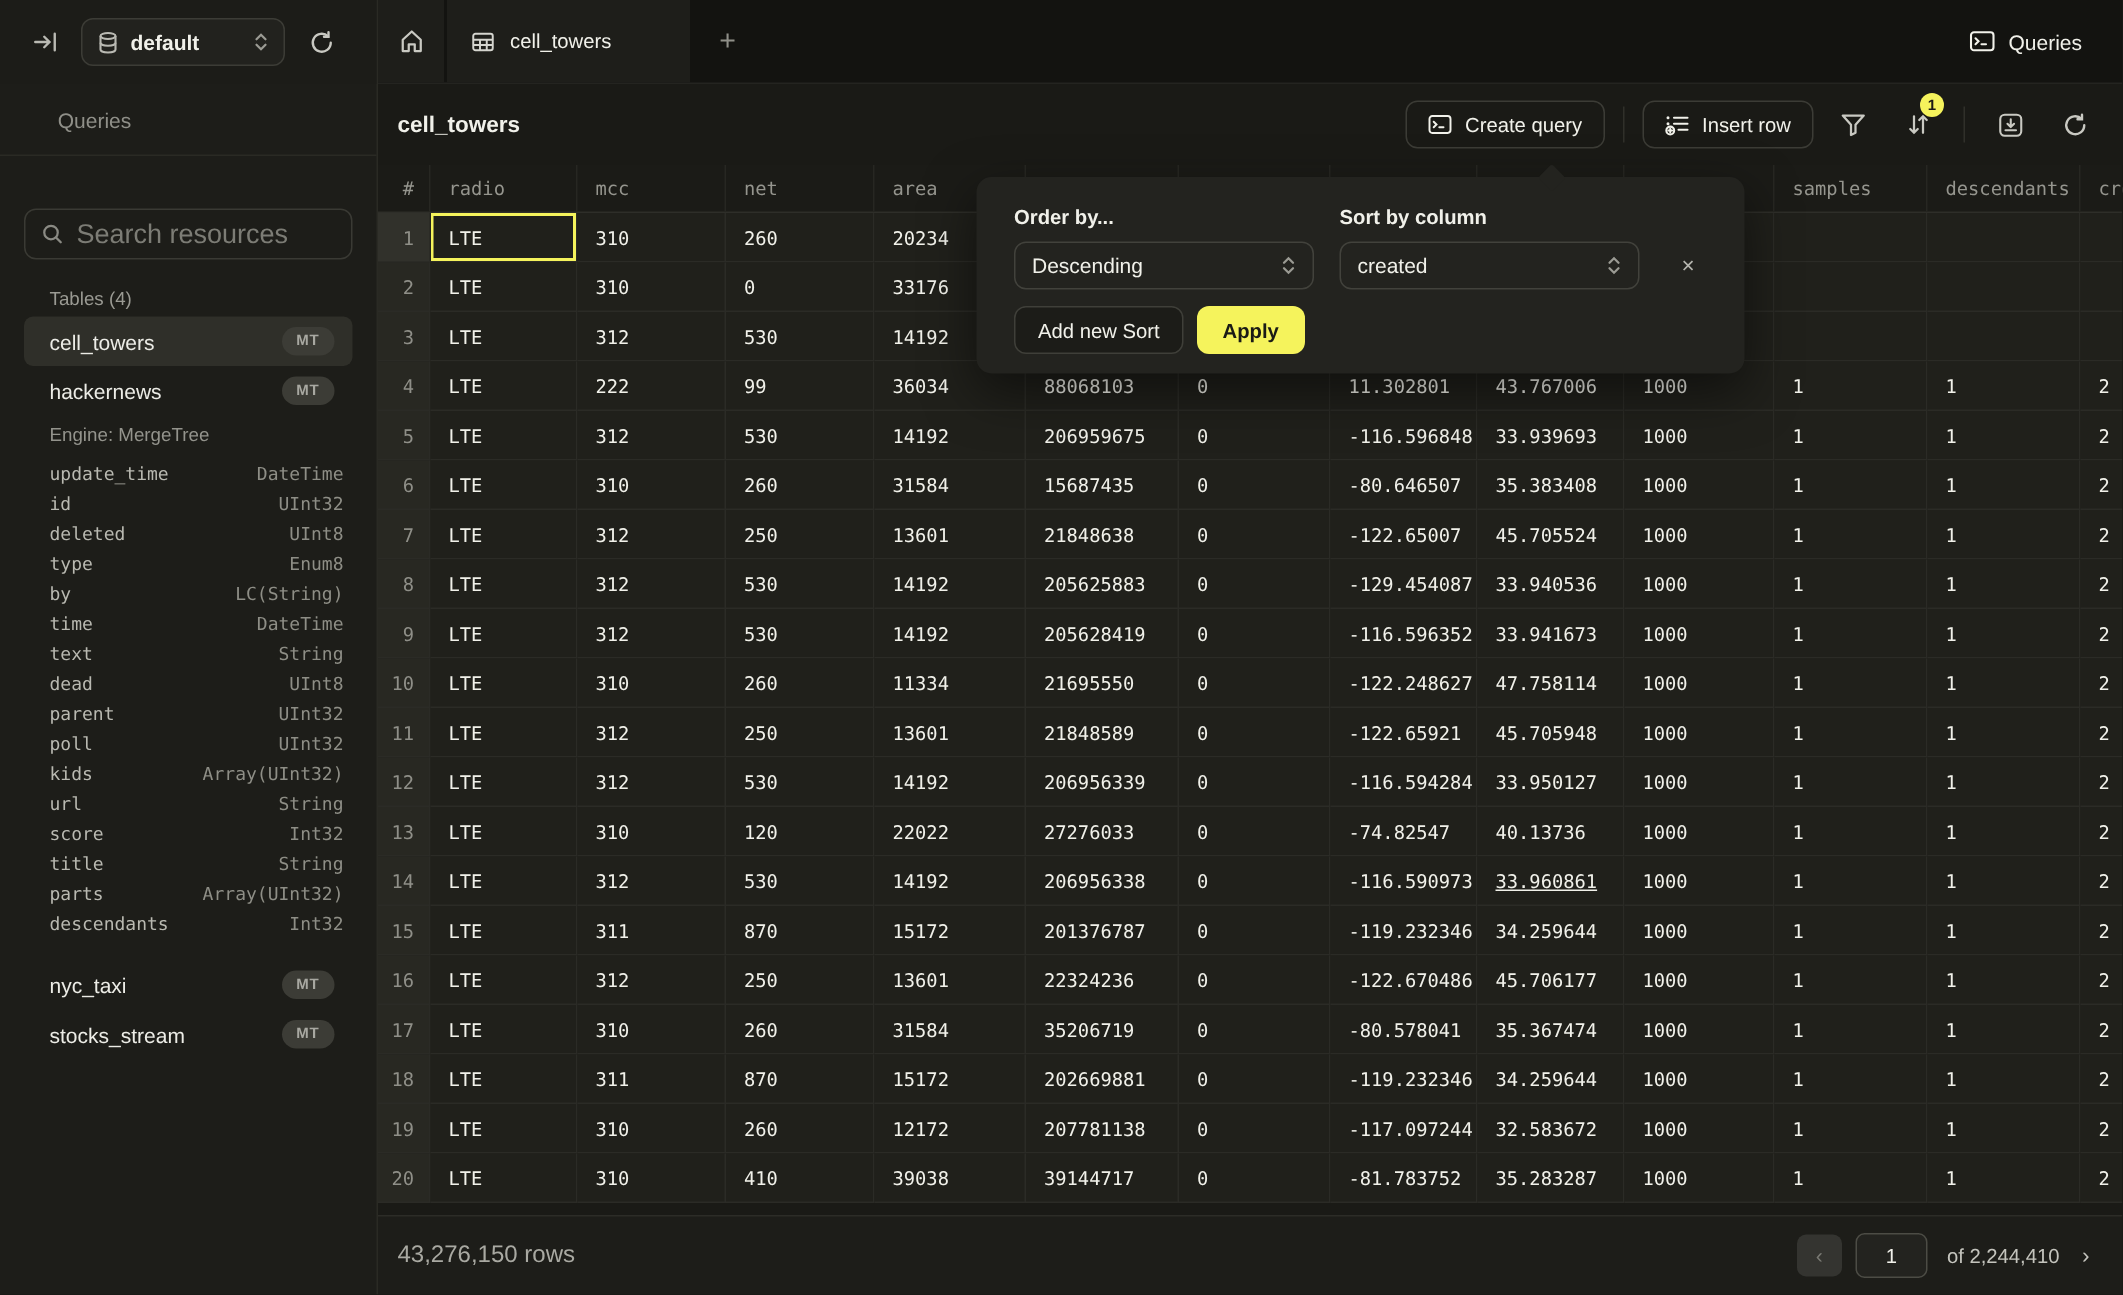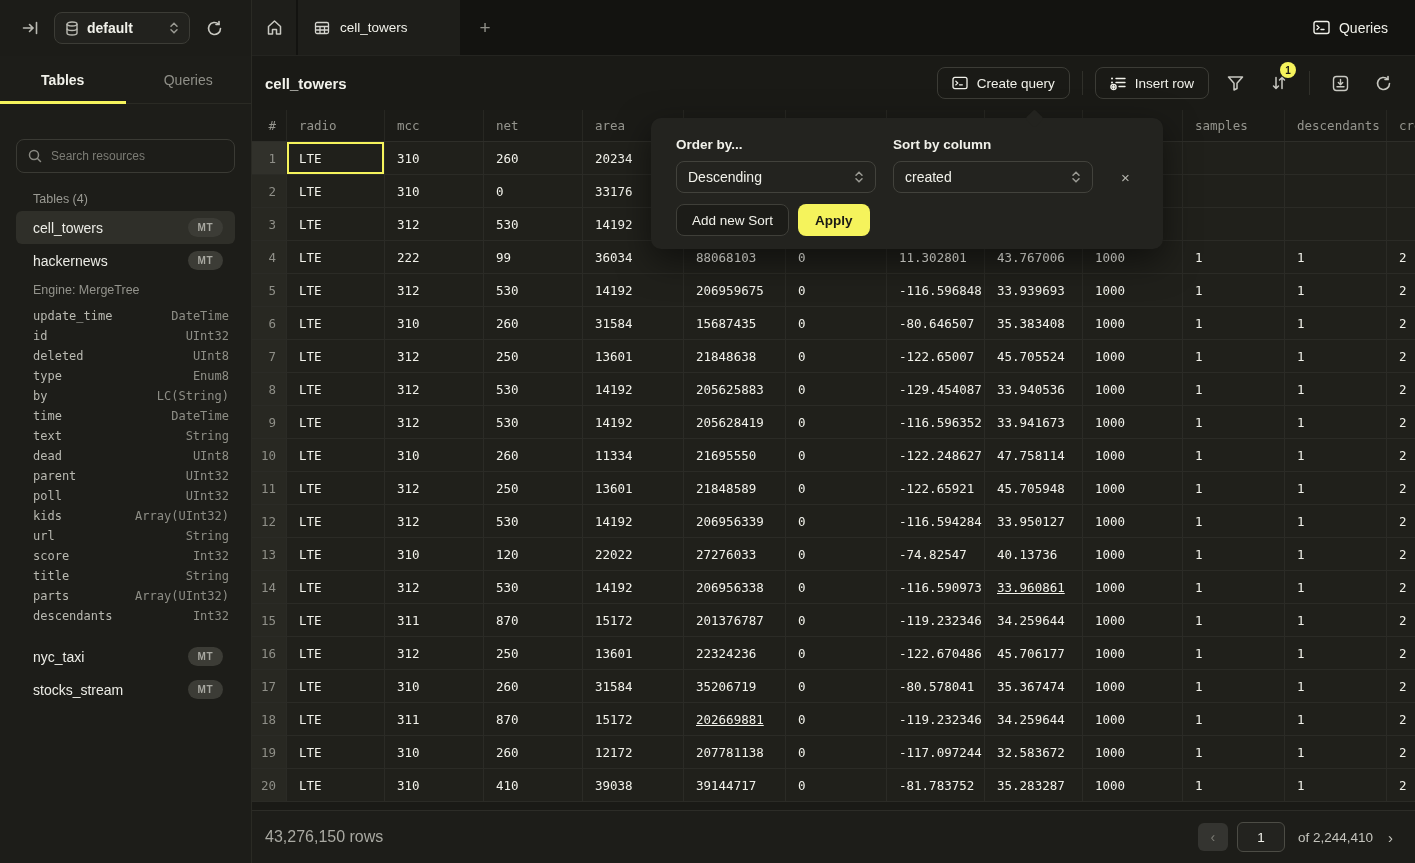--- a/index.html
+++ b/index.html
@@ -33,21 +33,21 @@
   .db-select .lbl{font-size:14px;font-weight:600;color:var(--txt)}
   .db-select .chev{margin-left:auto;color:#9a9a93}
   .sb-refresh{margin-left:16px;color:#c9c9c2}
   .sb-tabs{height:48px;display:flex;border-bottom:1px solid #2a2a24}
   .sb-tab{width:126px;display:flex;align-items:center;justify-content:center;font-size:14px;color:#8f8f88;position:relative;cursor:pointer}
   .sb-tab.active{color:var(--txt);font-weight:600}
   .sb-tab.active::after{content:"";position:absolute;left:0;right:0;bottom:-1px;height:3px;background:var(--yellow)}
   .sb-body{padding:19px 16px 0 16px}
   .new-table-btn{width:100%;height:32px;background:var(--yellow);border:none;border-radius:6px;display:flex;align-items:center;justify-content:center;gap:8px;font-size:14px;font-weight:600;color:#1a1a15;font-family:"Liberation Sans",sans-serif;cursor:pointer}
   .search-box{margin-top:16px;height:34px;border:1px solid #3a3a34;border-radius:8px;display:flex;align-items:center;padding:0 11px;gap:9px}
-  .search-box input{background:transparent;border:none;outline:none;color:var(--txt);font-size:12px;width:100%;font-family:"Liberation Sans",sans-serif}
+  .search-box input{background:transparent;border:none;outline:none;color:var(--txt);font-size:18px;width:100%;font-family:"Liberation Sans",sans-serif}
   .search-box input::placeholder{color:var(--txt-faint)}
   .sb-section{margin:19px 0 5px 17px;font-size:12.5px;color:#9a9a93}
   .tbl-item{height:33px;border-radius:6px;display:flex;align-items:center;padding:0 12px 0 17px;cursor:pointer}
   .tbl-item.selected{background:#2f2f29}
   .tbl-item .name{font-size:14px;font-weight:500;color:#ececE6}
   .badge-mt{margin-left:auto;background:#3c3c36;color:#a8a8a1;font-size:10px;font-weight:700;padding:4px 10px;border-radius:999px;letter-spacing:.5px}
   .engine-line{margin:6px 0 9px 17px;font-size:12.5px;color:#93938c}
   .schema{margin:0 6px 14px 17px}
   .schema-row{display:flex;justify-content:space-between;font-family:"DejaVu Sans Mono",monospace;font-size:12px;line-height:20px}
   .schema-row .fname{color:#b9b9b1}
@@ -130,21 +130,20 @@
     </div>
     <span class="sb-refresh">
       <svg width="17" height="17" viewBox="0 0 17 17" fill="none" stroke="currentColor" stroke-width="1.6" stroke-linecap="round">
           <path d="M14.5 8.5a6 6 0 1 1-1.8-4.3"></path>
           <path d="M13 1.5v3h-3"></path>
         </svg>
     </span>
   </div>
 
   <div class="sb-tabs">
-    <div class="sb-tab active">Tables</div>
     <div class="sb-tab">Queries</div>
   </div>
 
   <div class="sb-body">
 
     <div class="search-box">
       <span>
         <svg width="14" height="14" viewBox="0 0 14 14" fill="none" stroke="#8a8a83" stroke-width="1.5" stroke-linecap="round">
             <circle cx="6" cy="6" r="4.5"></circle>
             <path d="m9.5 9.5 3 3"></path>
@@ -596,21 +595,21 @@
           <div class="td" style="width: 102px;">1</div>
           <div class="td" style="width: 102px;">1</div>
           <div class="td" style="width: 140px;">2</div>
         </div>
         <div class="tr">
           <div class="td num" style="width: 35px;">18</div>
           <div class="td" style="width: 98px;">LTE</div>
           <div class="td" style="width: 99px;">311</div>
           <div class="td" style="width: 99px;">870</div>
           <div class="td" style="width: 101px;">15172</div>
-          <div class="td" style="width: 102px; text-decoration: underline;">202669881</div>
+          <div class="td" style="width: 102px;">202669881</div>
           <div class="td" style="width: 101px;">0</div>
           <div class="td" style="width: 98px;">-119.232346</div>
           <div class="td" style="width: 98px;">34.259644</div>
           <div class="td" style="width: 100px;">1000</div>
           <div class="td" style="width: 102px;">1</div>
           <div class="td" style="width: 102px;">1</div>
           <div class="td" style="width: 140px;">2</div>
         </div>
         <div class="tr">
           <div class="td num" style="width: 35px;">19</div>

